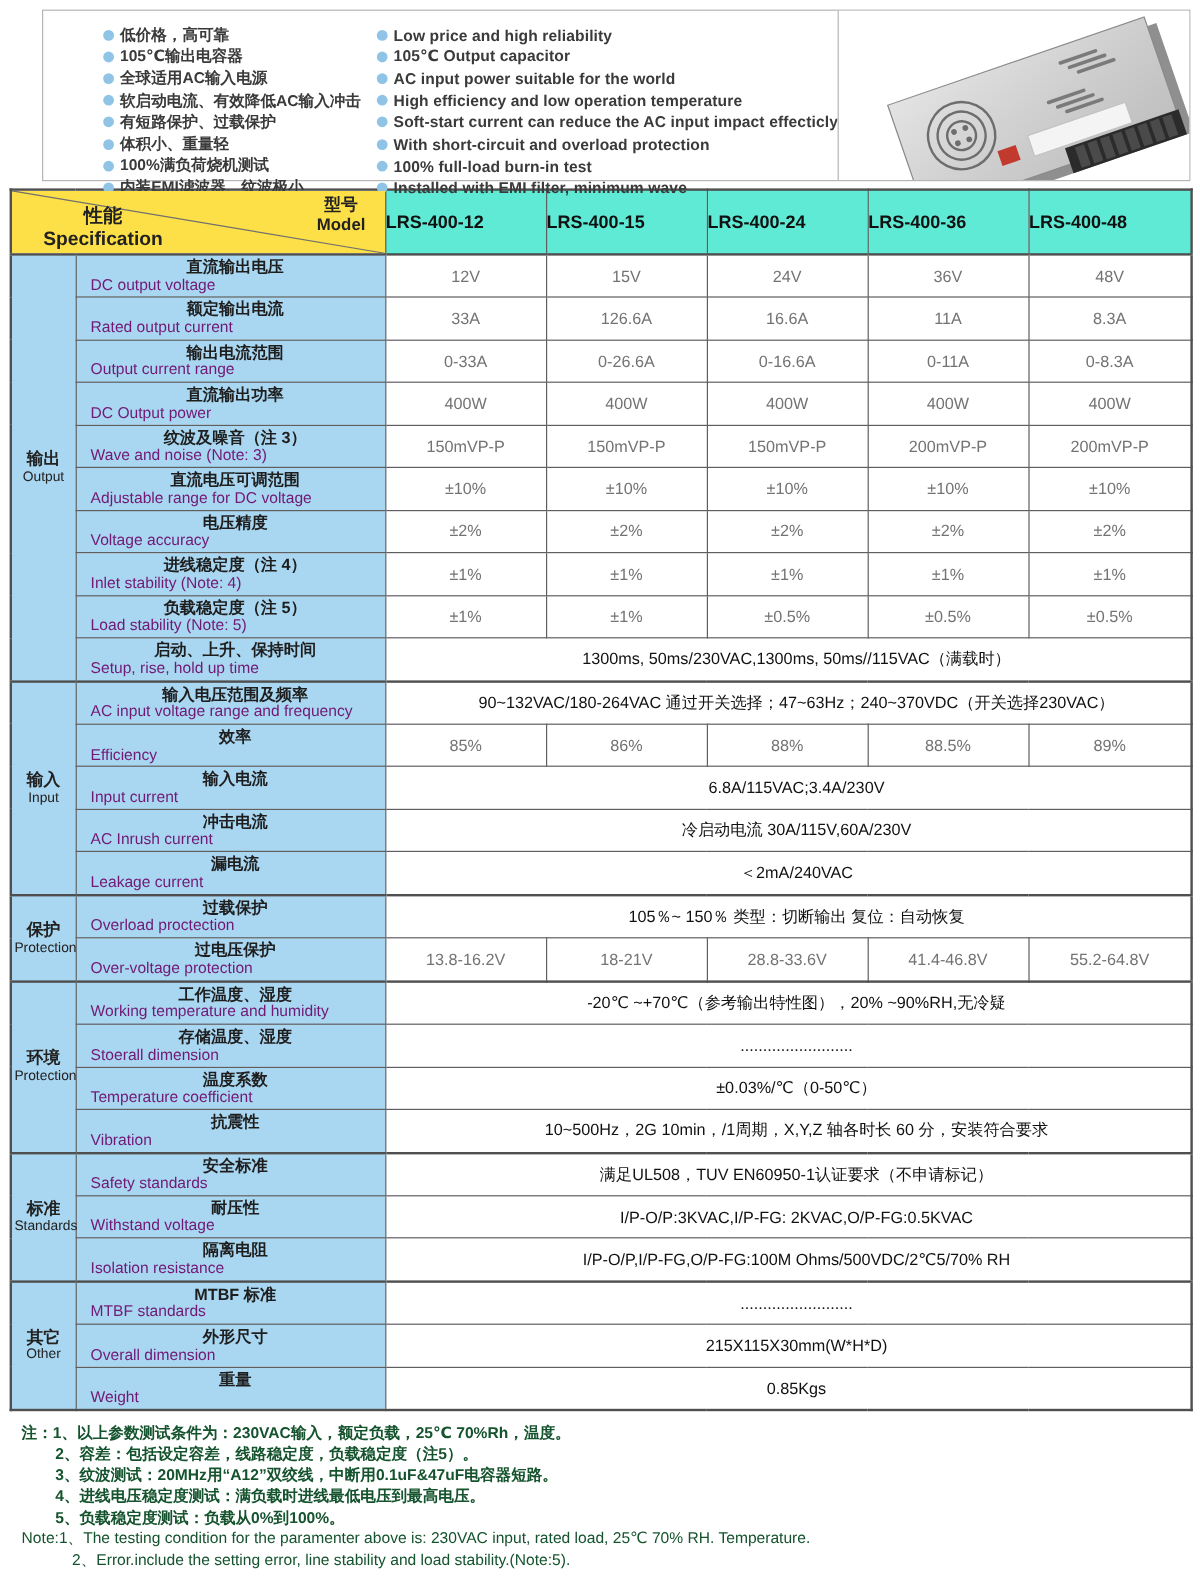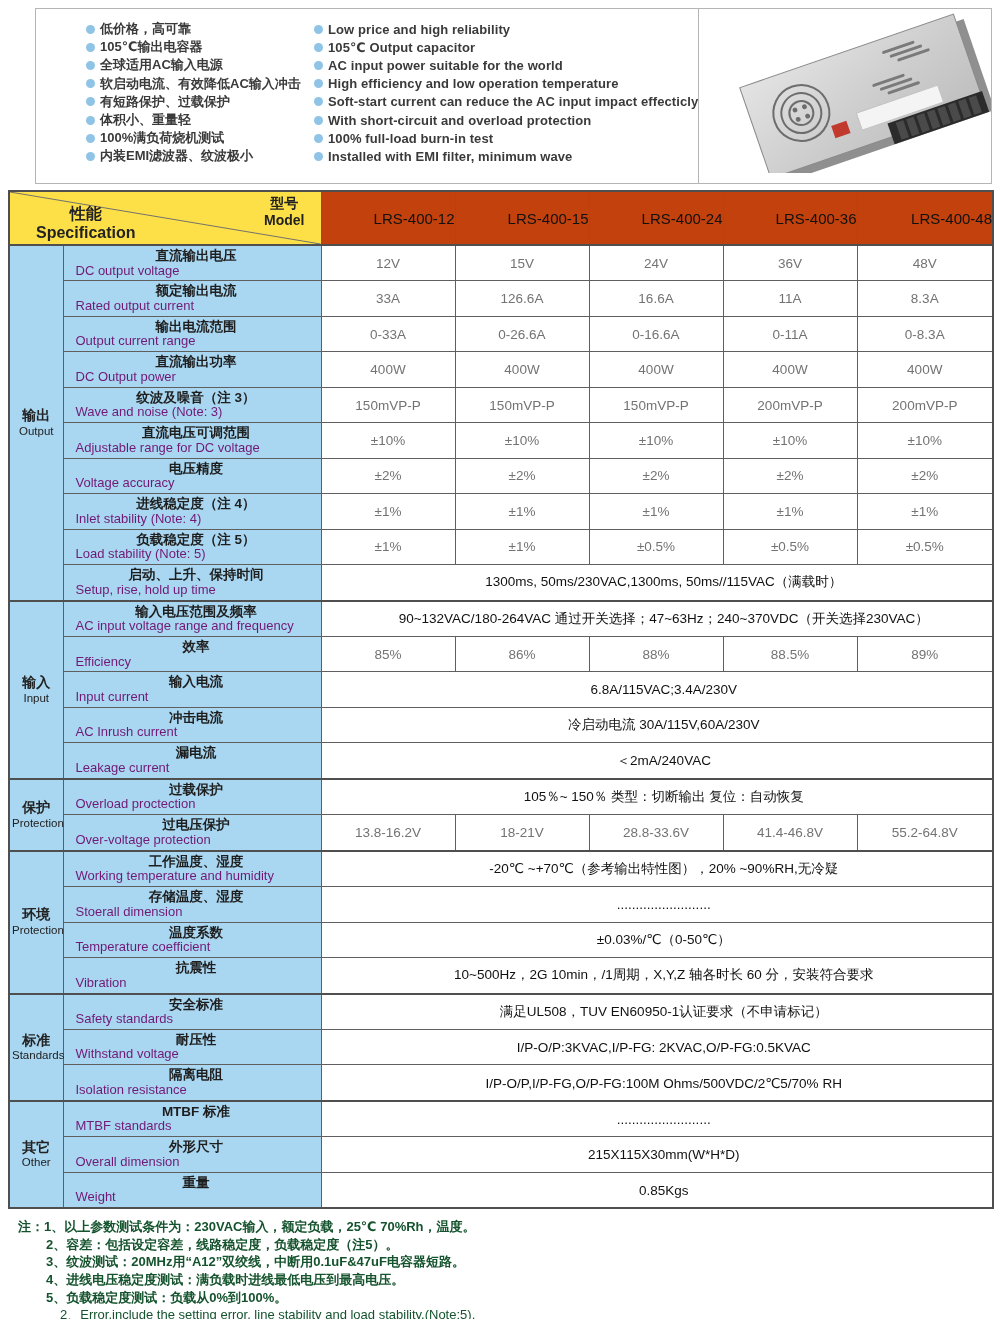--- a/index.html
+++ b/index.html
@@ -1,40 +1,40 @@
 <!DOCTYPE html>
 <html><head>
 <meta charset="utf-8">
 <style>
   * { margin:0; padding:0; box-sizing:border-box; }
   body { background:#ffffff; font-family:"Liberation Sans","DejaVu Sans",sans-serif; }
   .page { width:1000px; height:1319px; background:#fff; position:relative; padding:8px; }
 
   
-  .top-row { margin-left:27px; height:176px; border:1px solid #b5b5b5; display:flex; }
+  .top-row { margin-left:27px; height:143px; border:1px solid #b5b5b5; display:flex; }
   .features { flex:1; display:flex; padding:11px 0 0 50px; }
   ul.feat { list-style:none; }
   ul.feat.cn { width:228px; }
   ul.feat.en { flex:1; }
   ul.feat li { display:flex; align-items:center; height:18.2px; font-size:13px; color:#3a3a3a; font-weight:600; white-space:nowrap; }
   ul.feat.en li { font-weight:600; letter-spacing:.1px; }
   .dot { width:9px; height:9px; border-radius:50%; background:#8fc4e6; margin-right:5px; flex:0 0 9px; }
   .product-cell { width:334px; border-left:1px solid #b5b5b5; background:#fff; overflow:hidden; }
 
   
   table.spec { margin-top:6px; width:984px; border-collapse:collapse; table-layout:fixed; border:2px solid #4f4f4f; }
   table.spec td, table.spec th { border:1px solid #5f5f5f; vertical-align:middle; }
   tr.sec-start > td { border-top:2px solid #4f4f4f; }
   th.corner { height:54px; background:#fde047; position:relative; padding:0; }
   .corner-top { position:absolute; top:3px; right:16px; text-align:center; font-size:14px; color:#222; line-height:1.2; }
   .corner-top .cnl { font-weight:700; }
   .corner-bottom { position:absolute; bottom:2px; left:26px; text-align:center; font-size:16px; color:#222; line-height:1.2; }
   .corner-bottom .cnl { font-weight:700; }
   svg.diag { position:absolute; inset:0; width:100%; height:100%; }
-  th.model { background:#c2410c; font-size:15px; font-weight:400; color:#111; text-align:right; }
+  th.model { background:#5eead4; font-size:15px; font-weight:700; color:#111; text-align:left; }
   td.group-cell { background:#a9d6f0; text-align:center; color:#222; padding:2px; }
   td.group-cell .gcn { font-size:14px; font-weight:700; line-height:1.25; }
   td.group-cell .gen { font-size:11.5px; line-height:1.2; }
   td.label-cell { background:#a9d6f0; padding:2px 4px 2px 12px; height:32px; }
   td.label-cell .cn { font-size:13.5px; font-weight:700; color:#1e1e1e; line-height:1.15; white-space:nowrap;text-align:center; }
   td.label-cell .en { font-size:13px; color:#701a75; line-height:1.15; white-space:nowrap; }
   td.value { text-align:center; font-size:13.5px; color:#737373; background:#fff; }
   td.span-cell { text-align:center; padding-left:14px; font-size:13.5px; color:#111; background:#fff; }
 
   
@@ -466,17 +466,18 @@
 
   <div class="notes">
     <div class="cn-notes" id="notes-cn">
         <div class="note-line">注：1、以上参数测试条件为：230VAC输入，额定负载，25℃ 70%Rh，温度。</div>
         <div class="note-line indent">2、容差：包括设定容差，线路稳定度，负载稳定度（注5）。</div>
         <div class="note-line indent">3、纹波测试：20MHz用“A12”双绞线，中断用0.1uF&amp;47uF电容器短路。</div>
         <div class="note-line indent">4、进线电压稳定度测试：满负载时进线最低电压到最高电压。</div>
         <div class="note-line indent">5、负载稳定度测试：负载从0%到100%。</div>
       </div>
     <div class="en-notes" id="notes-en">
+        <div class="note-line">Note:1、The testing condition for the paramenter above is: 230VAC input, rated load, 25℃ 70% RH. Temperature.</div>
         <div class="note-line indent">2、Error.include the setting error, line stability and load stability.(Note:5).</div>
       </div>
   </div>
 
 </div>
 
 </body></html>

